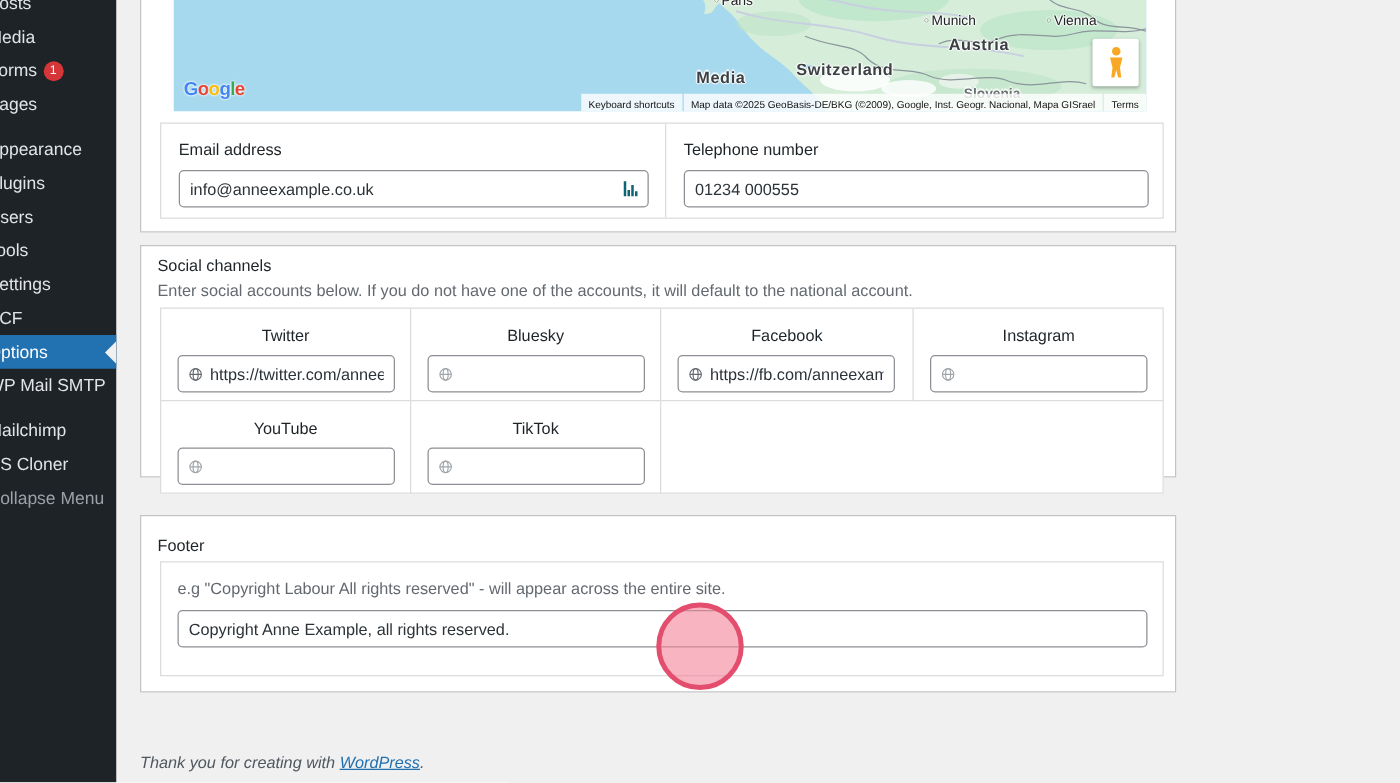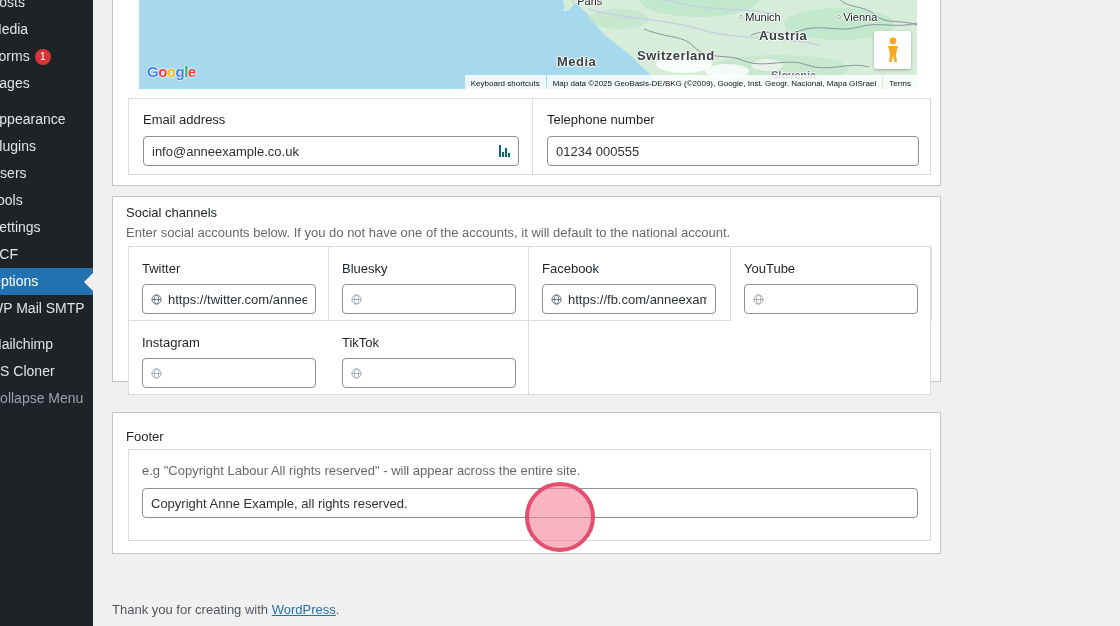--- a/index.html
+++ b/index.html
@@ -16,21 +16,21 @@
   .mi.active .notch { position:absolute; right:0; top:50%; margin-top:-9px; width:0; height:0;
       border:9px solid transparent; border-right:9px solid #f0f0f1; border-left-width:0; }
   .mi.dim { color:#9ca2a7; }
   .msep { height:9px; }
   .badge { display:inline-block; margin-left:5px; min-width:16px; height:16px; line-height:16px; border-radius:9px;
       background:#d63638; color:#fff; font-size:10px; text-align:center; vertical-align:middle; padding:0 2px; }
 
   
   .panel { position:absolute; left:112px; width:829px; background:#fff; border:1px solid #c3c4c7; }
   .panel1 { top:-40px; height:226px; }
-  .panel2 { top:196px; height:186px; }
+  .panel2 { top:196px; height:186px;text-align:center; }
   .panel3 { top:412px; height:142px; }
 
   .sec-label { position:absolute; left:13px; font-size:13px; color:#1d2327; font-weight:500; }
   .sec-desc  { position:absolute; left:13px; font-size:13px; color:#646970; }
 
   .fieldbox { position:absolute; border:1px solid #dcdcde; background:#fff; }
 
   .flabel { font-size:13px; color:#1d2327; font-weight:500; display:block; }
   .wpinput { display:flex; align-items:center; gap:6px; height:22px; border:1px solid #8c8f94; border-radius:4px;
       background:#fff; padding:14px 8px; font-size:13px; color:#2c3338; overflow:hidden; white-space:nowrap; }
@@ -78,21 +78,21 @@
   .gmap-logo b:nth-child(1){color:#4285f4}.gmap-logo b:nth-child(2){color:#ea4335}
   .gmap-logo b:nth-child(3){color:#fbbc05}.gmap-logo b:nth-child(4){color:#4285f4}
   .gmap-logo b:nth-child(5){color:#34a853}.gmap-logo b:nth-child(6){color:#ea4335}
   .attrib { position:absolute; right:0; bottom:0; height:12px; display:flex; align-items:center; font-size:8px; color:#111; }
   .attrib .chip { background:rgba(255,255,255,0.8); height:16px; display:flex; align-items:center; padding:0 6px; }
   .attrib .chip + .chip { margin-left:1px; }
   .pegman-box { position:absolute; left:735px; top:62px; width:37px; height:38px; background:#fff; border-radius:2px;
       box-shadow:0 1px 3px rgba(0,0,0,.3); display:flex; align-items:center; justify-content:center; cursor:pointer; }
 
   
-  .thanks { position:absolute; left:112px; top:602px; font-size:13px; color:#50575e; }
+  .thanks { position:absolute; left:112px; top:602px; font-size:13px; font-style:italic; color:#50575e; }
   .thanks a { color:#2271b1; }
 
   
   .click-circle { position:absolute; left:525px; top:482px; width:70px; height:70px; border-radius:50%;
       background:rgba(244,130,152,0.6); border:4px solid #e44e6e; z-index:40; pointer-events:none; }
 </style>
 </head>
 <body>
 
 <div id="page">
@@ -226,34 +226,34 @@
         <div class="wpinput">
           <svg class="globe" width="11" height="11" viewBox="0 0 12 12">
               <circle cx="6" cy="6" r="5" fill="none" stroke="#646970"></circle>
               <ellipse cx="6" cy="6" rx="2.2" ry="5" fill="none" stroke="#646970"></ellipse>
               <line x1="1" y1="6" x2="11" y2="6" stroke="#646970"></line>
             </svg>
           <span class="val">https://fb.com/anneexample</span>
         </div>
       </div>
 
+      <div class="scell last-col">
+        <span class="flabel">Instagram</span>
+        <div class="wpinput">
+          <svg class="globe" width="11" height="11" viewBox="0 0 12 12">
+              <circle cx="6" cy="6" r="5" fill="none" stroke="#a0a5aa"></circle>
+              <ellipse cx="6" cy="6" rx="2.2" ry="5" fill="none" stroke="#a0a5aa"></ellipse>
+              <line x1="1" y1="6" x2="11" y2="6" stroke="#a0a5aa"></line>
+            </svg>
+          <span class="val"></span>
+        </div>
+      </div>
+
       <div class="scell row2">
         <span class="flabel">YouTube</span>
-        <div class="wpinput">
-          <svg class="globe" width="11" height="11" viewBox="0 0 12 12">
-              <circle cx="6" cy="6" r="5" fill="none" stroke="#a0a5aa"></circle>
-              <ellipse cx="6" cy="6" rx="2.2" ry="5" fill="none" stroke="#a0a5aa"></ellipse>
-              <line x1="1" y1="6" x2="11" y2="6" stroke="#a0a5aa"></line>
-            </svg>
-          <span class="val"></span>
-        </div>
-      </div>
-
-      <div class="scell last-col">
-        <span class="flabel">Instagram</span>
         <div class="wpinput">
           <svg class="globe" width="11" height="11" viewBox="0 0 12 12">
               <circle cx="6" cy="6" r="5" fill="none" stroke="#a0a5aa"></circle>
               <ellipse cx="6" cy="6" rx="2.2" ry="5" fill="none" stroke="#a0a5aa"></ellipse>
               <line x1="1" y1="6" x2="11" y2="6" stroke="#a0a5aa"></line>
             </svg>
           <span class="val"></span>
         </div>
       </div>
 

